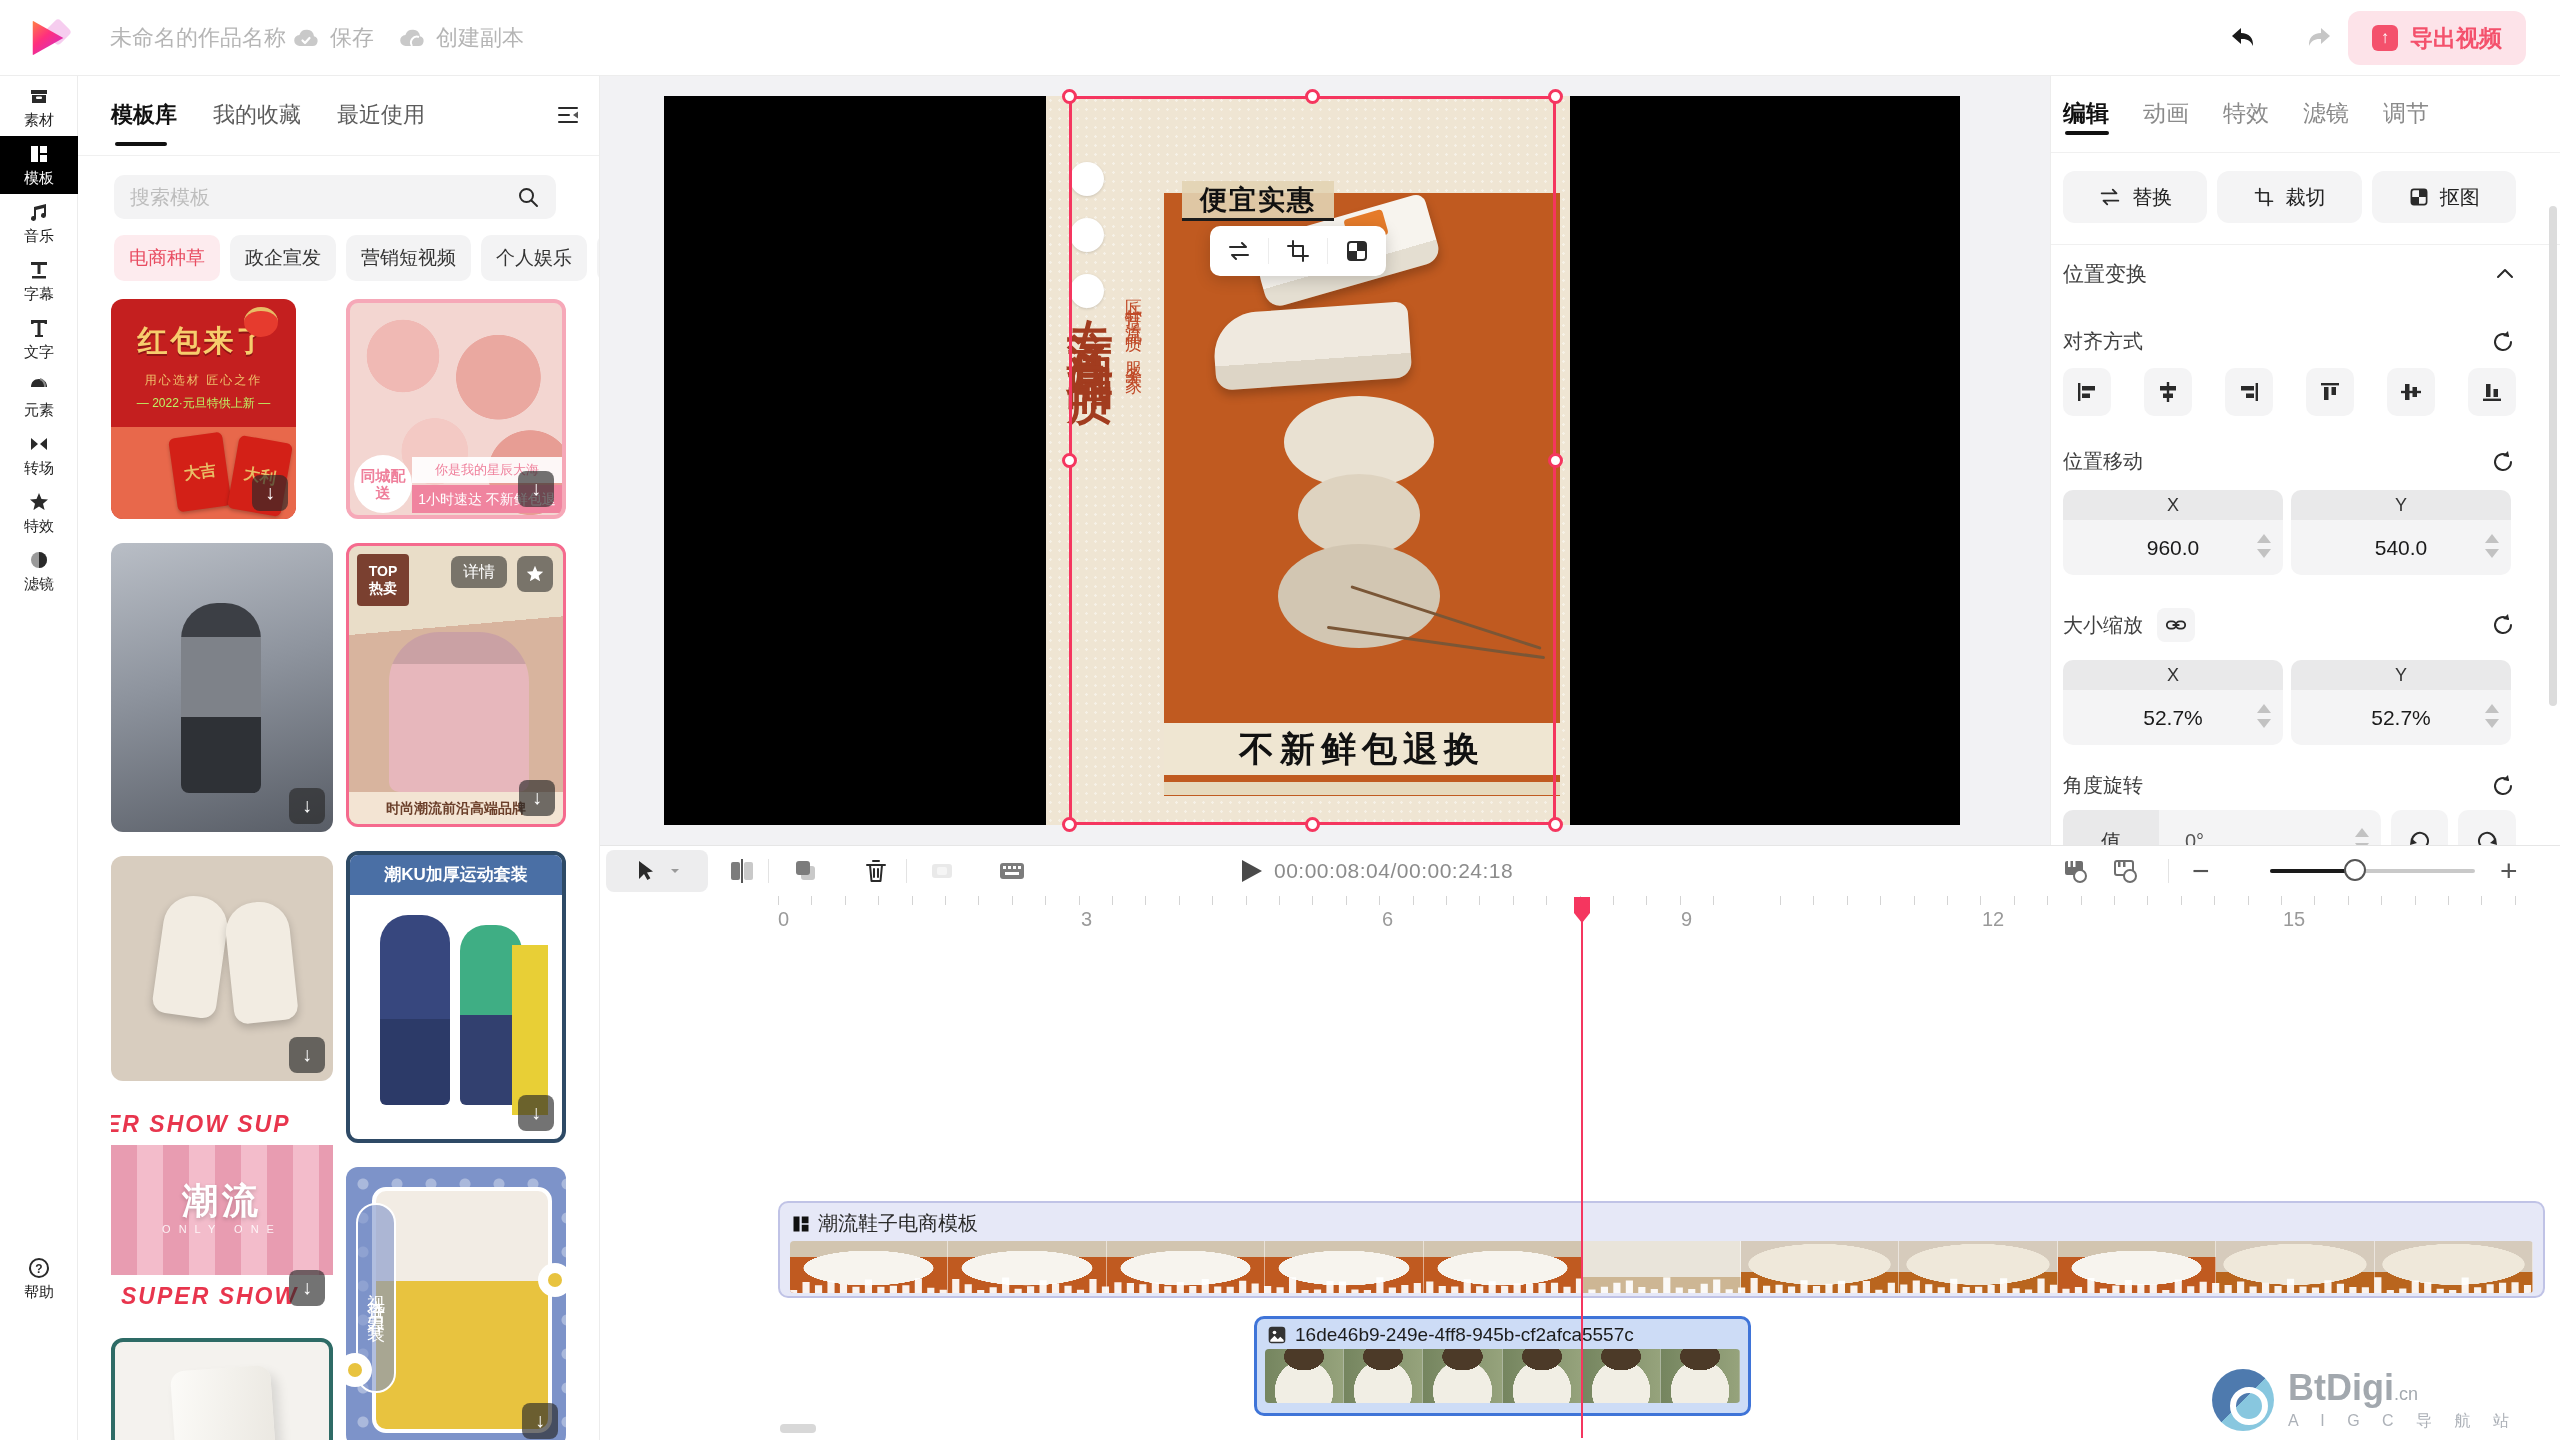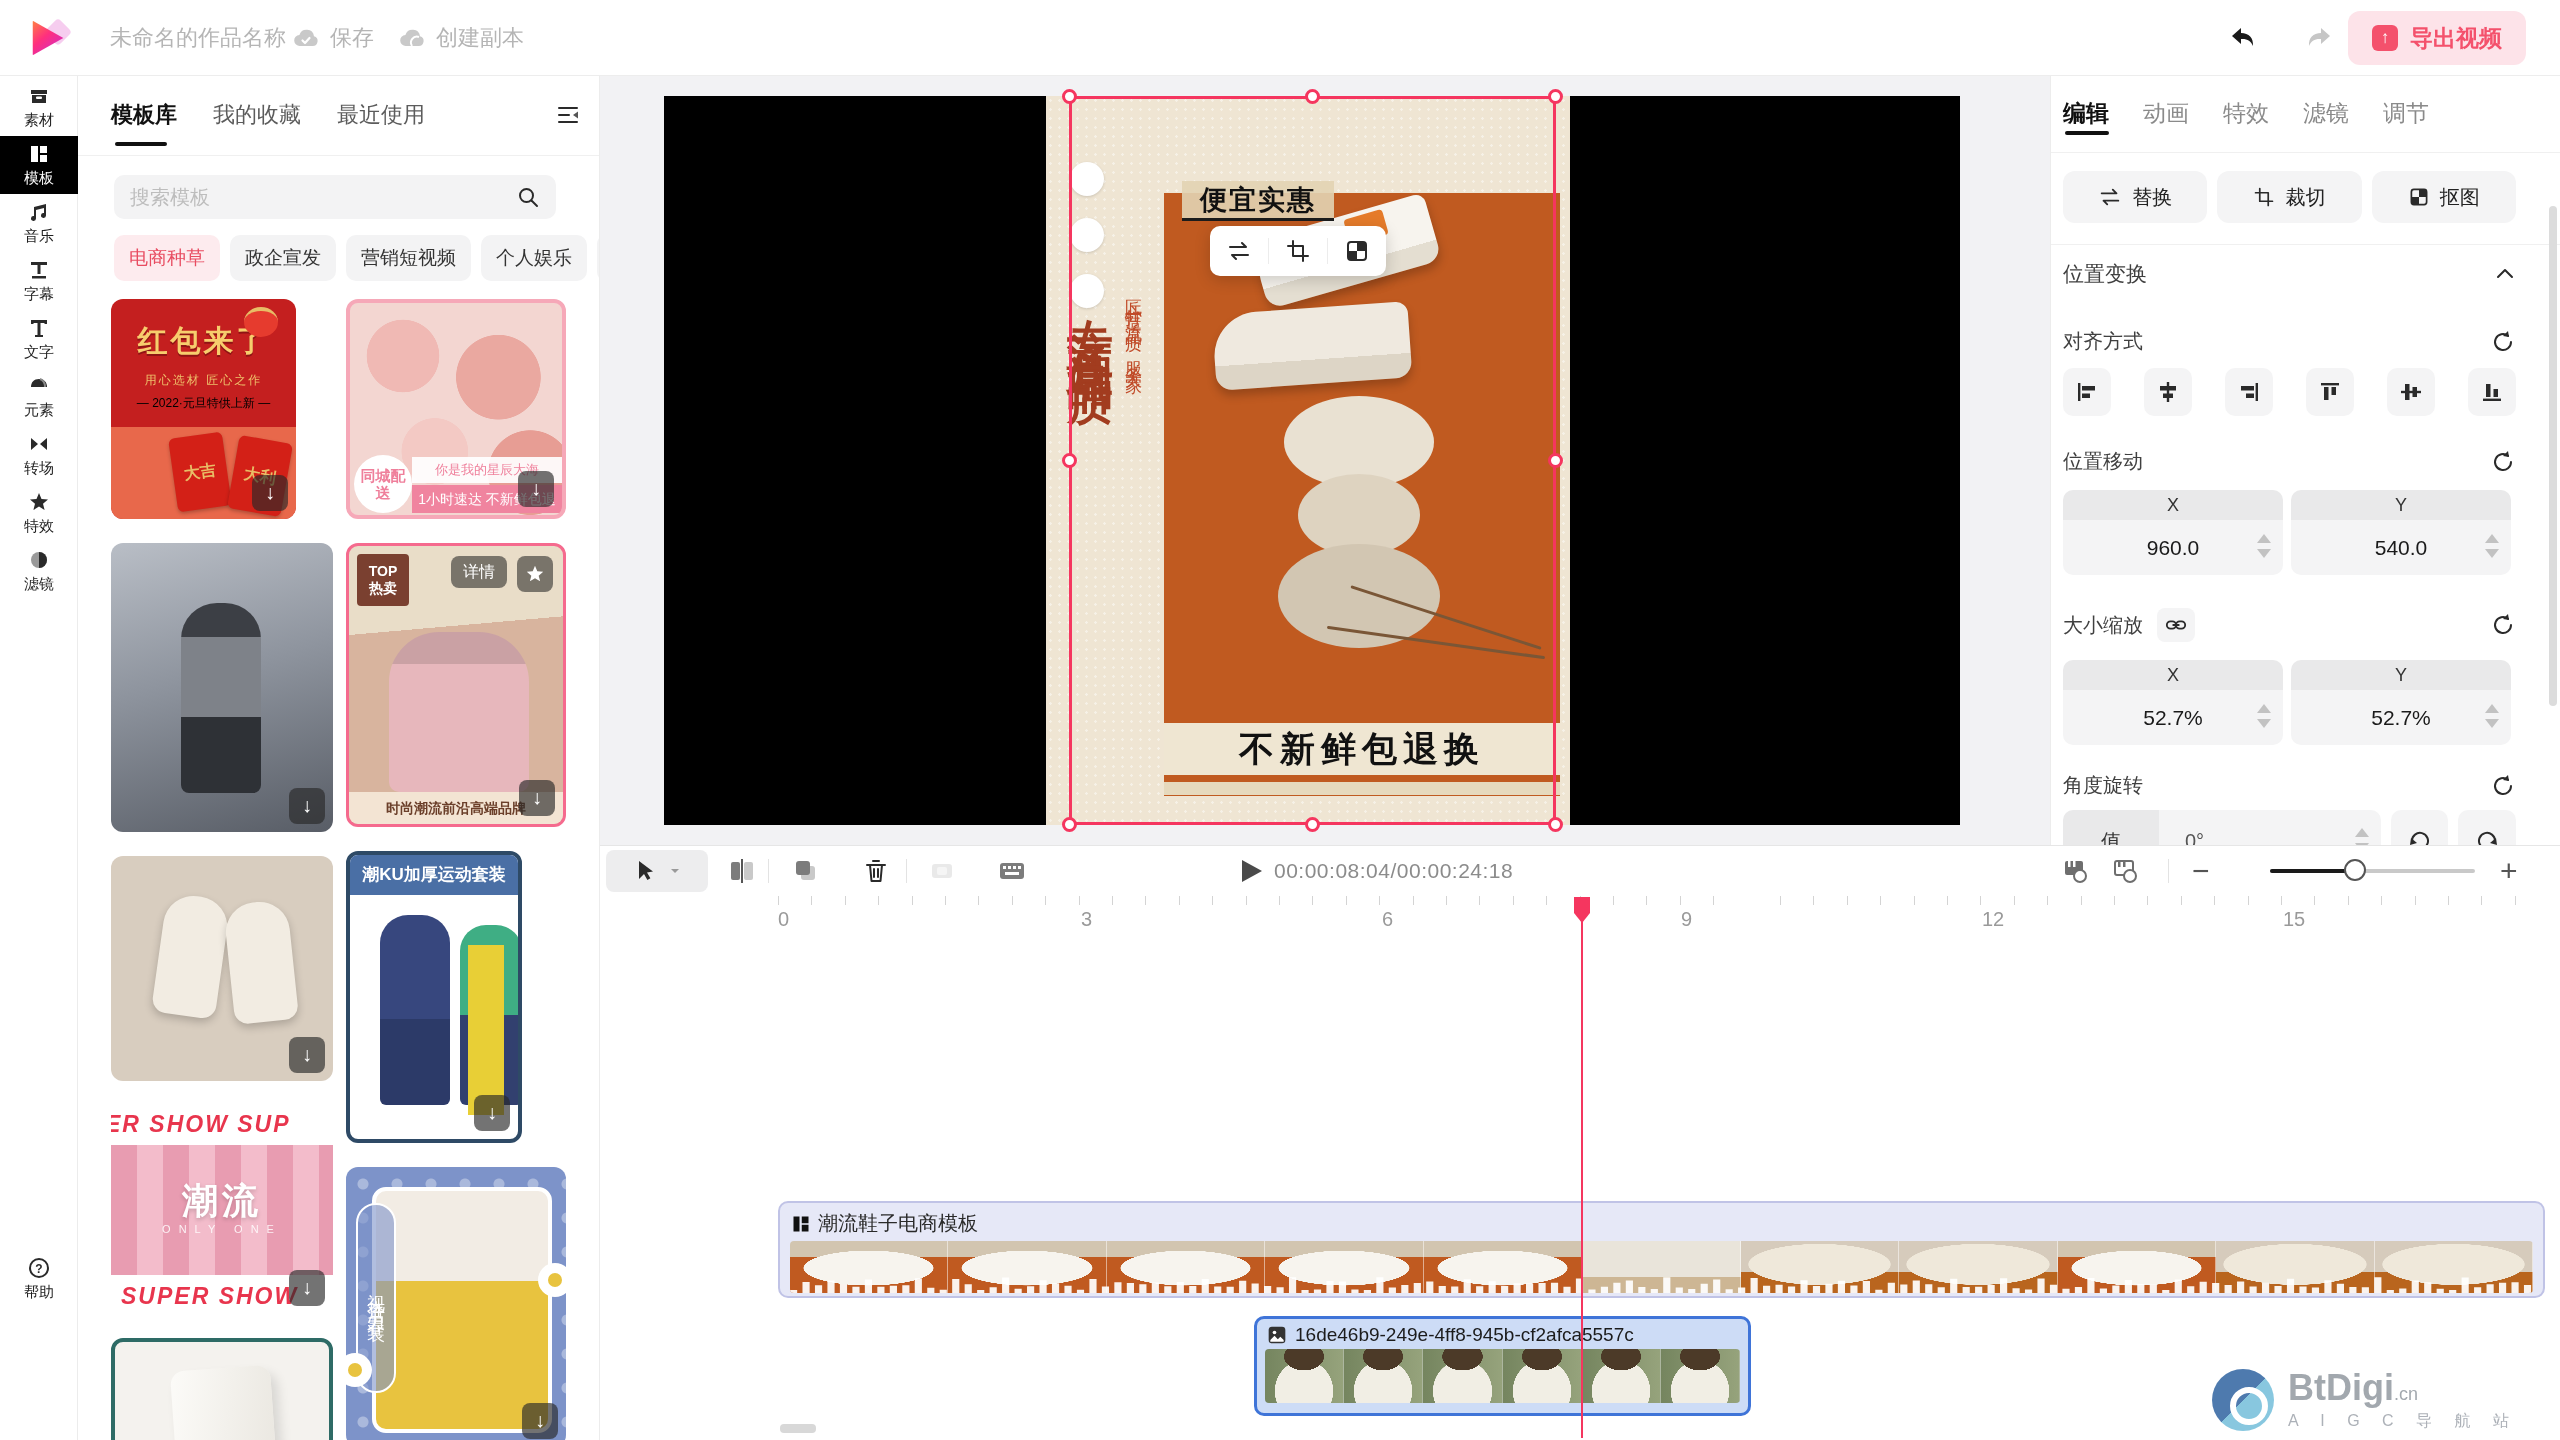--- a/index.html
+++ b/index.html
@@ -45,21 +45,21 @@
 #grid{position:absolute;left:33px;top:223px;width:470px;height:1141px;display:flex;gap:13px}
 .tcol{display:flex;flex-direction:column;gap:24px}
 .card{position:relative;border-radius:12px;overflow:hidden;cursor:pointer;flex:none}
 .dl{position:absolute;right:8px;bottom:8px;width:36px;height:36px;border-radius:8px;background:rgba(40,40,40,.65);color:#fff;font-size:20px;text-align:center;line-height:34px;cursor:pointer}
 .badge-dark{background:rgba(30,30,30,.55);color:#fff;border-radius:8px}
 
 
 .c-red{background:#c41f1f;width:185px;height:220px}
 .c-red .t1{margin-top:22px;text-align:center;color:#f7cd6d;font-size:30px;font-weight:bold;letter-spacing:3px;text-shadow:0 2px 0 #8f1414}
 .c-red .t2{margin-top:10px;text-align:center;color:#eec06a;font-size:12px;letter-spacing:2px}
-.c-red .t3{margin-top:6px;text-align:center;color:#000000;font-size:12px}
+.c-red .t3{margin-top:6px;text-align:center;color:#bef264;font-size:12px}
 .c-red .lower{position:absolute;left:0;bottom:0;width:100%;height:92px;background:#e8684b}
 .env{position:absolute;width:54px;height:74px;background:#d32017;border-radius:6px;color:#e8bd66;font-size:16px;font-weight:bold;text-align:center;display:flex;align-items:center;justify-content:center;box-shadow:0 2px 4px rgba(0,0,0,.25)}
 .lantern{position:absolute;right:18px;top:8px;width:34px;height:30px;background:#e63b2e;border-radius:50%;border-top:4px solid #e8bd66}
 
 .c-flow{width:220px;height:220px;background:
  radial-gradient(60px 60px at 25% 25%,#f0b9b4 0 60%,transparent 61%),
  radial-gradient(70px 70px at 70% 35%,#eaa8a0 0 60%,transparent 61%),
  radial-gradient(55px 55px at 40% 70%,#f3c9c4 0 60%,transparent 61%),
  radial-gradient(70px 70px at 85% 80%,#e79d94 0 60%,transparent 61%),
  #f3d6d1;border:4px solid #f6a8b8}
@@ -76,21 +76,21 @@
 .c-top .tl{position:absolute;left:8px;top:8px;width:52px;height:52px;background:#7a4030;color:#fff;font-size:14px;font-weight:bold;text-align:center;display:flex;flex-direction:column;justify-content:center;border-radius:4px;line-height:1.2}
 .c-top .detail{position:absolute;right:56px;top:10px;height:32px;padding:0 12px;font-size:16px;line-height:32px}
 .c-top .star{position:absolute;right:10px;top:10px;width:36px;height:36px;display:flex;align-items:center;justify-content:center}
 .c-top .foot{position:absolute;left:0;bottom:0;width:100%;height:32px;background:#f3e4d3;color:#6b3f2a;font-size:14px;line-height:32px;text-align:center;font-weight:bold}
 
 .c-shoe{width:222px;height:225px;background:#d8cdbf}
 .c-shoe .s1,.c-shoe .s2{position:absolute;width:64px;height:120px;background:#f2ece2;border-radius:30px 30px 14px 14px;box-shadow:0 4px 8px rgba(0,0,0,.2)}
 .c-shoe .s1{left:48px;top:40px;transform:rotate(8deg)}
 .c-shoe .s2{left:118px;top:46px;transform:rotate(-6deg)}
 
-.c-sport{width:176px;height:292px;background:#fff;border:4px solid #2e4a66}
+.c-sport{width:220px;height:292px;background:#fff;border:4px solid #2e4a66}
 .c-sport .head{height:40px;background:#4a6fa5;color:#fff;font-size:17px;font-weight:bold;text-align:center;line-height:40px}
 .c-sport .p1{position:absolute;left:30px;top:60px;width:70px;height:190px;background:linear-gradient(#37477e 0 55%,#2c3a68 55%);border-radius:28px 28px 6px 6px}
 .c-sport .p2{position:absolute;left:110px;top:70px;width:62px;height:180px;background:linear-gradient(#3fae84 0 50%,#32406f 50%);border-radius:26px 26px 6px 6px}
 .c-sport .yellow{position:absolute;right:14px;top:90px;width:36px;height:170px;background:#e8cf36}
 
 .c-super{width:222px;height:209px;background:#fff}
 .c-super .top,.c-super .bot{color:#e8354d;font-weight:bold;font-size:23px;letter-spacing:2px;white-space:nowrap;font-style:italic}
 .c-super .top{margin:6px 0 4px -6px}
 .c-super .bot{position:absolute;left:10px;bottom:4px}
 .c-super .photo{position:absolute;left:0;top:40px;width:100%;height:130px;background:

